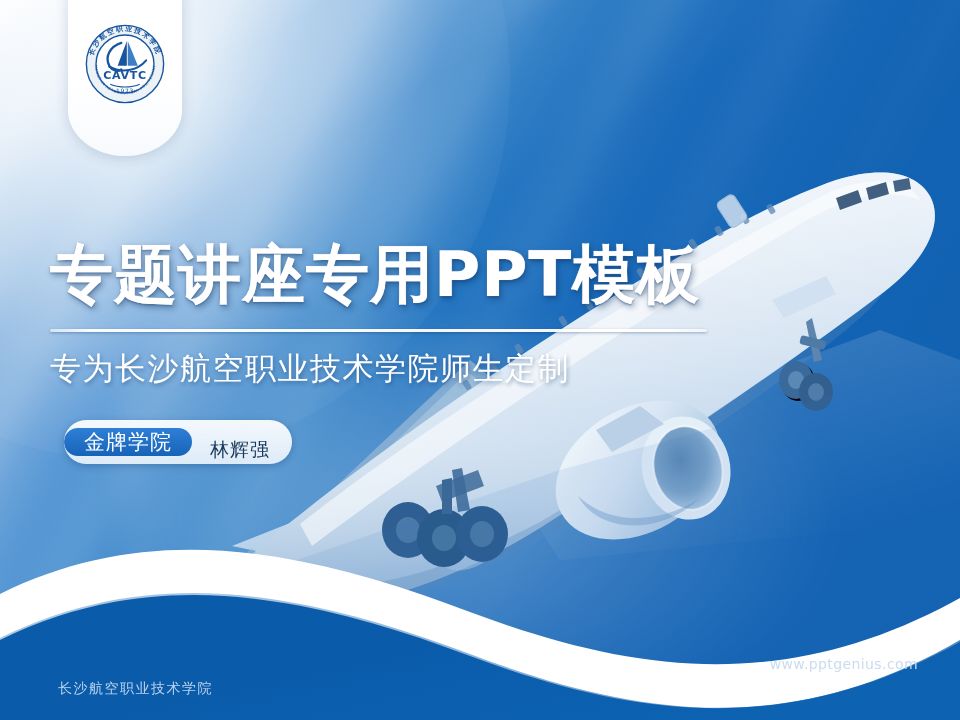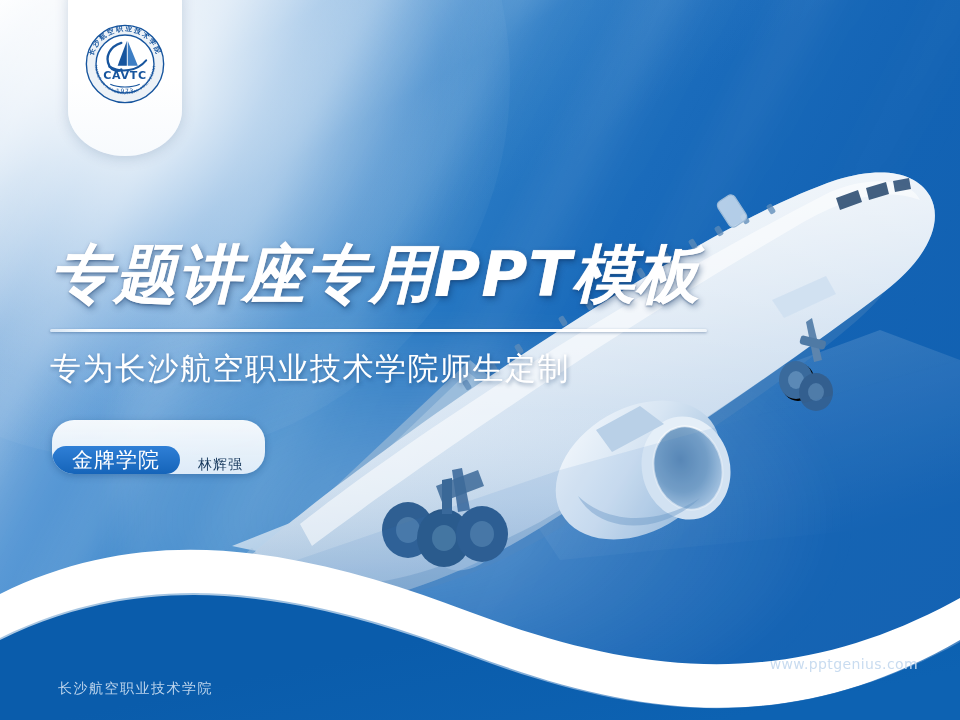--- a/index.html
+++ b/index.html
@@ -95,21 +95,20 @@
   
   .title {
     position:absolute; left:50px; top:243px;
     font-size:63px; font-weight:bold; color:#ffffff;
     letter-spacing:1px; line-height:1.0;
     white-space:nowrap;
     text-shadow:
       0 0 1px rgba(255,255,255,0.9),
       2px 3px 6px rgba(8,46,96,0.45),
       0 1px 2px rgba(8,46,96,0.55);
-    font-style: italic;
   }
   .rule {
     position:absolute; left:50px; top:329px;
     width:657px; height:3px;
     background:linear-gradient(90deg,
       rgba(255,255,255,0.55) 0%,
       rgba(255,255,255,0.95) 6%,
       rgba(255,255,255,0.95) 94%,
       rgba(255,255,255,0.55) 100%);
     border-radius:2px;
@@ -117,41 +116,41 @@
   }
   .subtitle {
     position:absolute; left:50px; top:348px;
     font-size:31px; color:#ffffff; letter-spacing:1.5px;
     white-space:nowrap;
     text-shadow:1px 2px 4px rgba(8,46,96,0.42);
   }
 
   
   .badge {
-    position:absolute; left:52px; top:420px;
-    height:54px;
-    display:flex; align-items:flex-end;
+    position:absolute; left:64px; top:420px;
+    height:44px;
+    display:flex; align-items:center;
     border-radius:22px;
     background:linear-gradient(180deg,
       rgba(255,255,255,0.93) 0%, rgba(236,244,252,0.90) 100%);
     box-shadow:0 2px 7px rgba(8,46,96,0.28);
     overflow:hidden;
   }
   .badge-key {
     display:flex; align-items:center; justify-content:center;
     padding:0 20px;
     background:linear-gradient(180deg,#2f7fd6 0%,#1564b9 100%);
     border-radius:22px;
     color:#ffffff; font-size:21px; letter-spacing:1px;
     white-space:nowrap;
   }
   .badge-val {
     display:flex; align-items:center; justify-content:center;
     padding:16px 22px 0 18px;
-    color:#17385c; font-size:14px; letter-spacing:1px;
+    color:#17385c; font-size:19px; letter-spacing:1px;
     white-space:nowrap;
   }
 
   
   .wave { position:absolute; left:0; bottom:0; width:960px; height:230px; }
 
   .footer-left {
     position:absolute; left:58px; top:680px;
     font-size:14px; color:#bcd4ec; letter-spacing:1.5px;
     white-space:nowrap;

